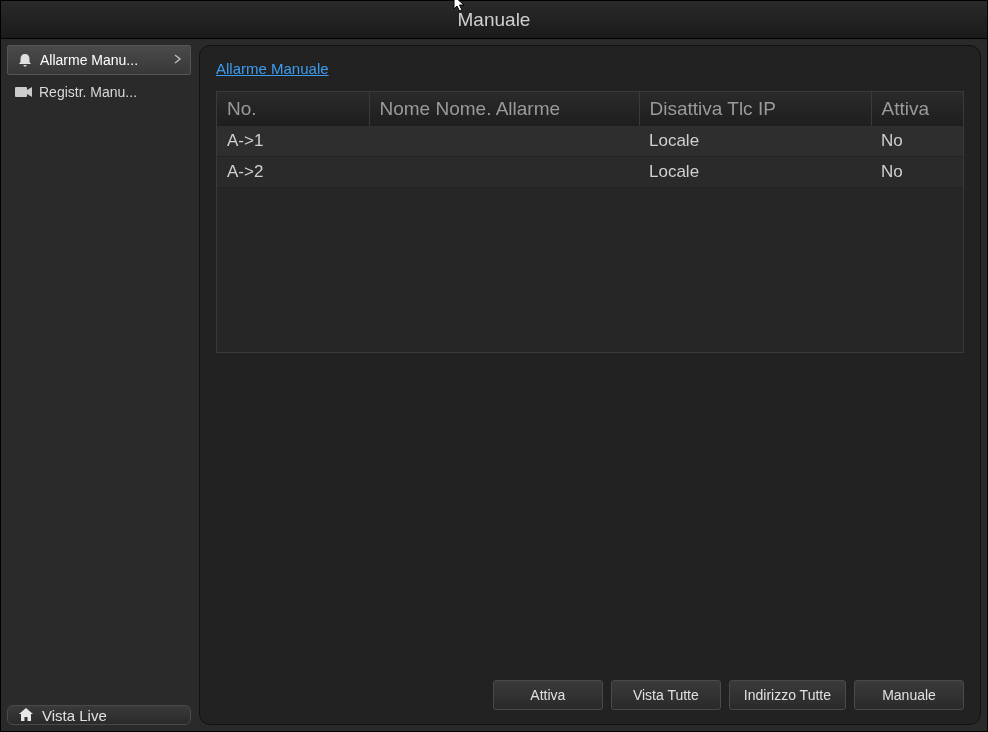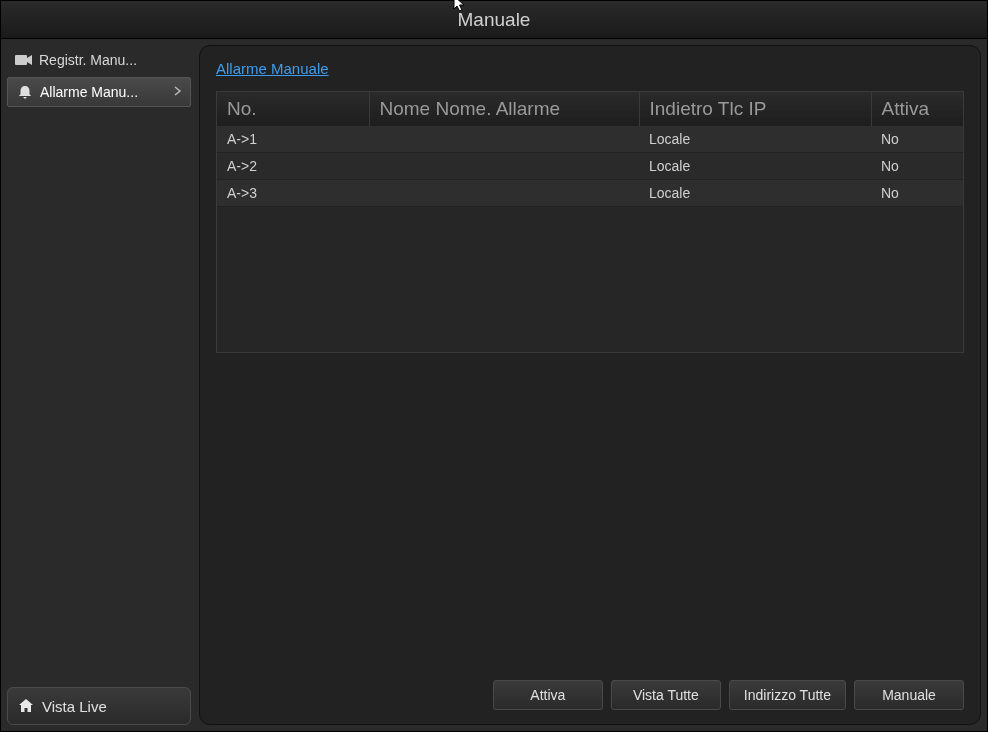--- a/index.html
+++ b/index.html
@@ -84,21 +84,21 @@
       flex: 1;
       white-space: nowrap;
       overflow: hidden;
       text-overflow: ellipsis;
     }
     .sidebar-item .chevron {
       font-size: 12px;
       color: #aaa;
     }
     .sidebar-bottom {
-      height: 38px;
+      height: 20px;
       background: linear-gradient(to bottom, #3a3a3a, #2a2a2a);
       border: 1px solid #4a4a4a;
       border-radius: 6px;
       display: flex;
       align-items: center;
       padding: 0 10px;
       gap: 8px;
       color: #e0e0e0;
       font-size: 15px;
       cursor: pointer;
@@ -138,21 +138,21 @@
       height: 28px;
       font-size: 19px;
     }
     .table-container th:last-child {
       border-right: none;
     }
     .table-container td {
       color: #d0d0d0;
       padding: 5px 10px;
       height: 26px;
-      font-size: 14px;
+      font-size: 17px;
     }
     .table-container tbody tr {
       background: #2e2e2e;
       border-bottom: 1px solid #222;
     }
     .table-container tbody tr:nth-child(even) {
       background: #2a2a2a;
     }
     .col-no { width: 152px; }
     .col-name { width: 270px; }
@@ -188,83 +188,77 @@
     <span>Manuale</span>
     <span class="cursor">
       <svg width="14" height="18" viewBox="0 0 14 18">
         <path d="M1 1 L1 14 L4 11 L6.5 16 L9 15 L6.5 10 L11 10 Z" fill="#fff" stroke="#000" stroke-width="1"></path>
       </svg>
     </span>
   </div>
   <div class="body-area">
     <div class="sidebar">
       <div class="sidebar-items">
-        <div class="sidebar-item">
-          <span class="icon">
-            <svg width="18" height="14" viewBox="0 0 18 14">
-              <rect x="0" y="2" width="12" height="10" rx="1" fill="#ccc"></rect>
-              <path d="M12 5 L17 2 L17 12 L12 9 Z" fill="#ccc"></path>
-            </svg>
-          </span>
-          <span class="label">Registr. Manu...</span>
-        </div>
         <div class="sidebar-item active">
           <span class="icon">
             <svg width="16" height="16" viewBox="0 0 16 16">
               <path d="M8 2 C5 2 3.5 4 3.5 7 L3.5 10 L2 12 L14 12 L12.5 10 L12.5 7 C12.5 4 11 2 8 2 Z M6.5 13 C6.5 14 7 14.5 8 14.5 C9 14.5 9.5 14 9.5 13 Z" fill="#e0e0e0"></path>
             </svg>
           </span>
           <span class="label">Allarme Manu...</span>
           <span class="chevron">
             <svg width="8" height="10" viewBox="0 0 8 10">
                 <path d="M1 1 L6 5 L1 9" stroke="#bbb" stroke-width="1.5" fill="none"></path>
               </svg>
           </span>
         </div>
+        <div class="sidebar-item">
+          <span class="icon">
+            <svg width="18" height="14" viewBox="0 0 18 14">
+              <rect x="0" y="2" width="12" height="10" rx="1" fill="#ccc"></rect>
+              <path d="M12 5 L17 2 L17 12 L12 9 Z" fill="#ccc"></path>
+            </svg>
+          </span>
+          <span class="label">Registr. Manu...</span>
+        </div>
       </div>
       <div class="sidebar-bottom">
         <span class="icon">
           <svg width="16" height="16" viewBox="0 0 16 16">
             <path d="M8 1 L1 7 L3 7 L3 14 L6.5 14 L6.5 10 L9.5 10 L9.5 14 L13 14 L13 7 L15 7 Z" fill="#e8e8e8"></path>
           </svg>
         </span>
         <span>Vista Live</span>
       </div>
     </div>
     <div class="main">
       <div class="page-title">Allarme Manuale</div>
       <div class="table-container">
         <table>
           <thead>
             <tr>
               <th class="col-no">No.</th>
               <th class="col-name">Nome Nome. Allarme</th>
-              <th class="col-ip">Indietro Tlc IP</th>
+              <th class="col-ip">Disattiva Tlc IP</th>
               <th class="col-attiva">Attiva</th>
             </tr>
           </thead>
           <tbody id="table-body">
               <tr>
                 <td>A-&gt;1</td>
                 <td></td>
                 <td>Locale</td>
                 <td>No</td>
               </tr>
               <tr>
                 <td>A-&gt;2</td>
                 <td></td>
                 <td>Locale</td>
                 <td>No</td>
               </tr>
-              <tr>
-                <td>A-&gt;3</td>
-                <td></td>
-                <td>Locale</td>
-                <td>No</td>
-              </tr>
             </tbody>
         </table>
       </div>
       <div class="footer-buttons">
         <button class="btn">Attiva</button>
         <button class="btn">Vista Tutte</button>
         <button class="btn">Indirizzo Tutte</button>
         <button class="btn">Manuale</button>
       </div>
     </div>

